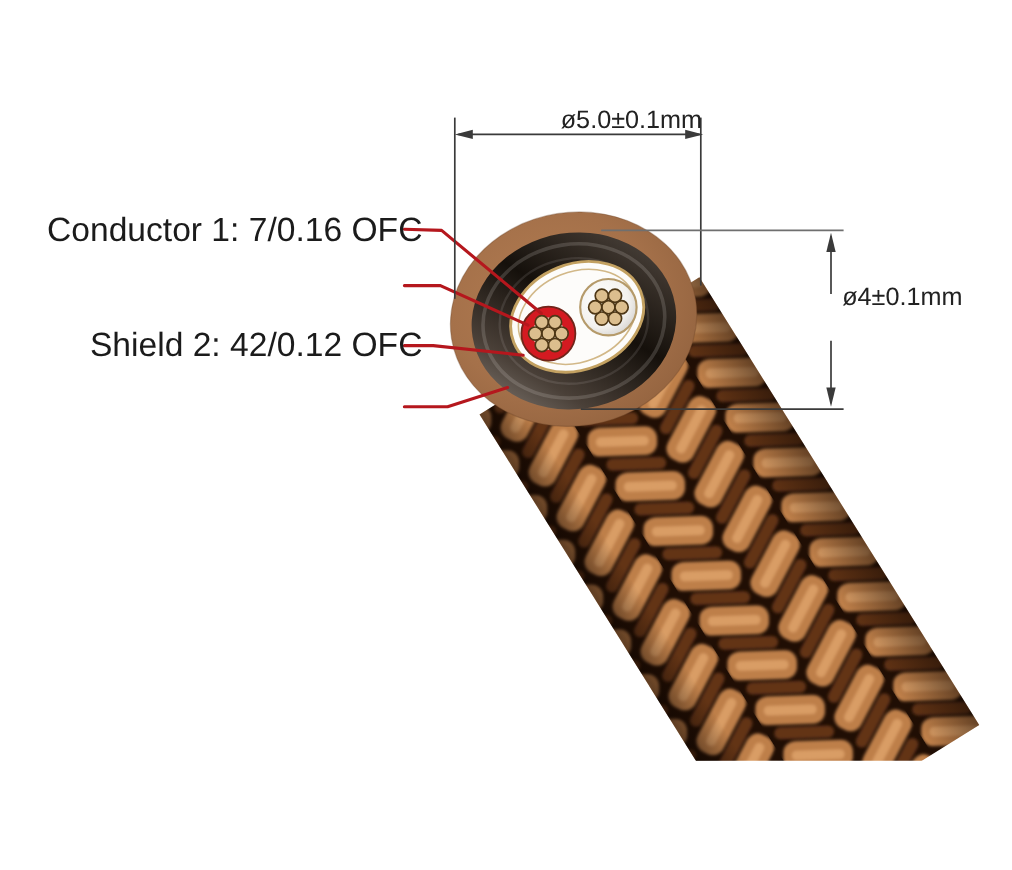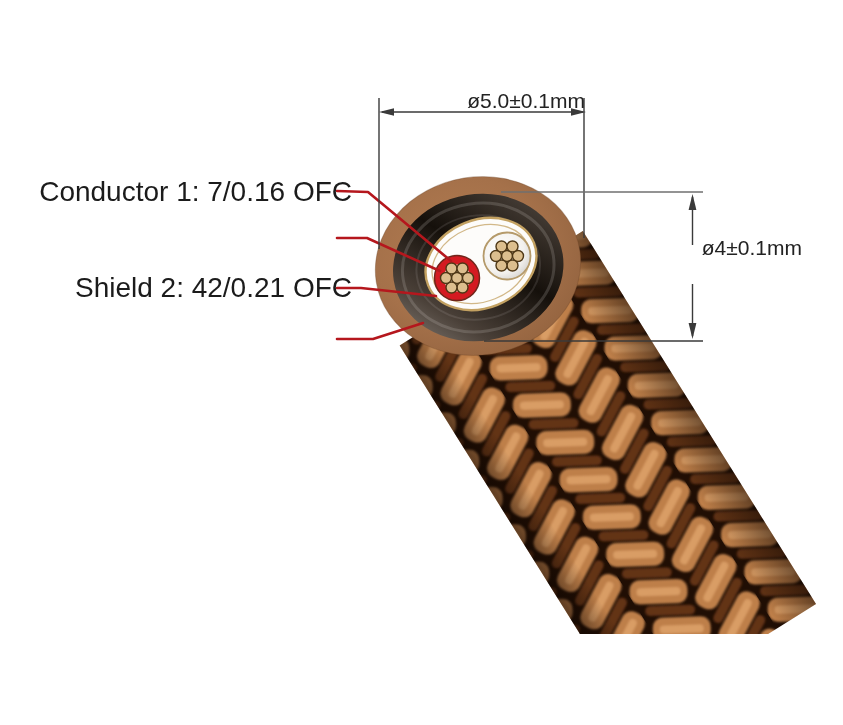--- a/index.html
+++ b/index.html
@@ -185,18 +185,18 @@
     </g>
     <g fill="#3A3A3A">
       <polygon points="379,112 394,108.2 394,115.8"></polygon>
       <polygon points="586,112 571,108.2 571,115.8"></polygon>
       <polygon points="692.5,194 688.6,210 696.4,210"></polygon>
       <polygon points="692.5,339 688.6,323 696.4,323"></polygon>
     </g>
   </svg>
 
   <div class="callout" style="top:177px">Conductor 1: 7/0.16 OFC</div>
-  <div class="callout" style="top:273px">Shield 2: 42/0.21 OFC</div>
+  <div class="callout" style="top:273px">Shield 2: 42/0.12 OFC</div>
 
   <div class="dim" style="left:385px;top:88px">ø5.0±0.1mm</div>
   <div class="dim" style="left:602px;top:235px">ø4±0.1mm</div>
 
 </div>
 
 </body></html>

